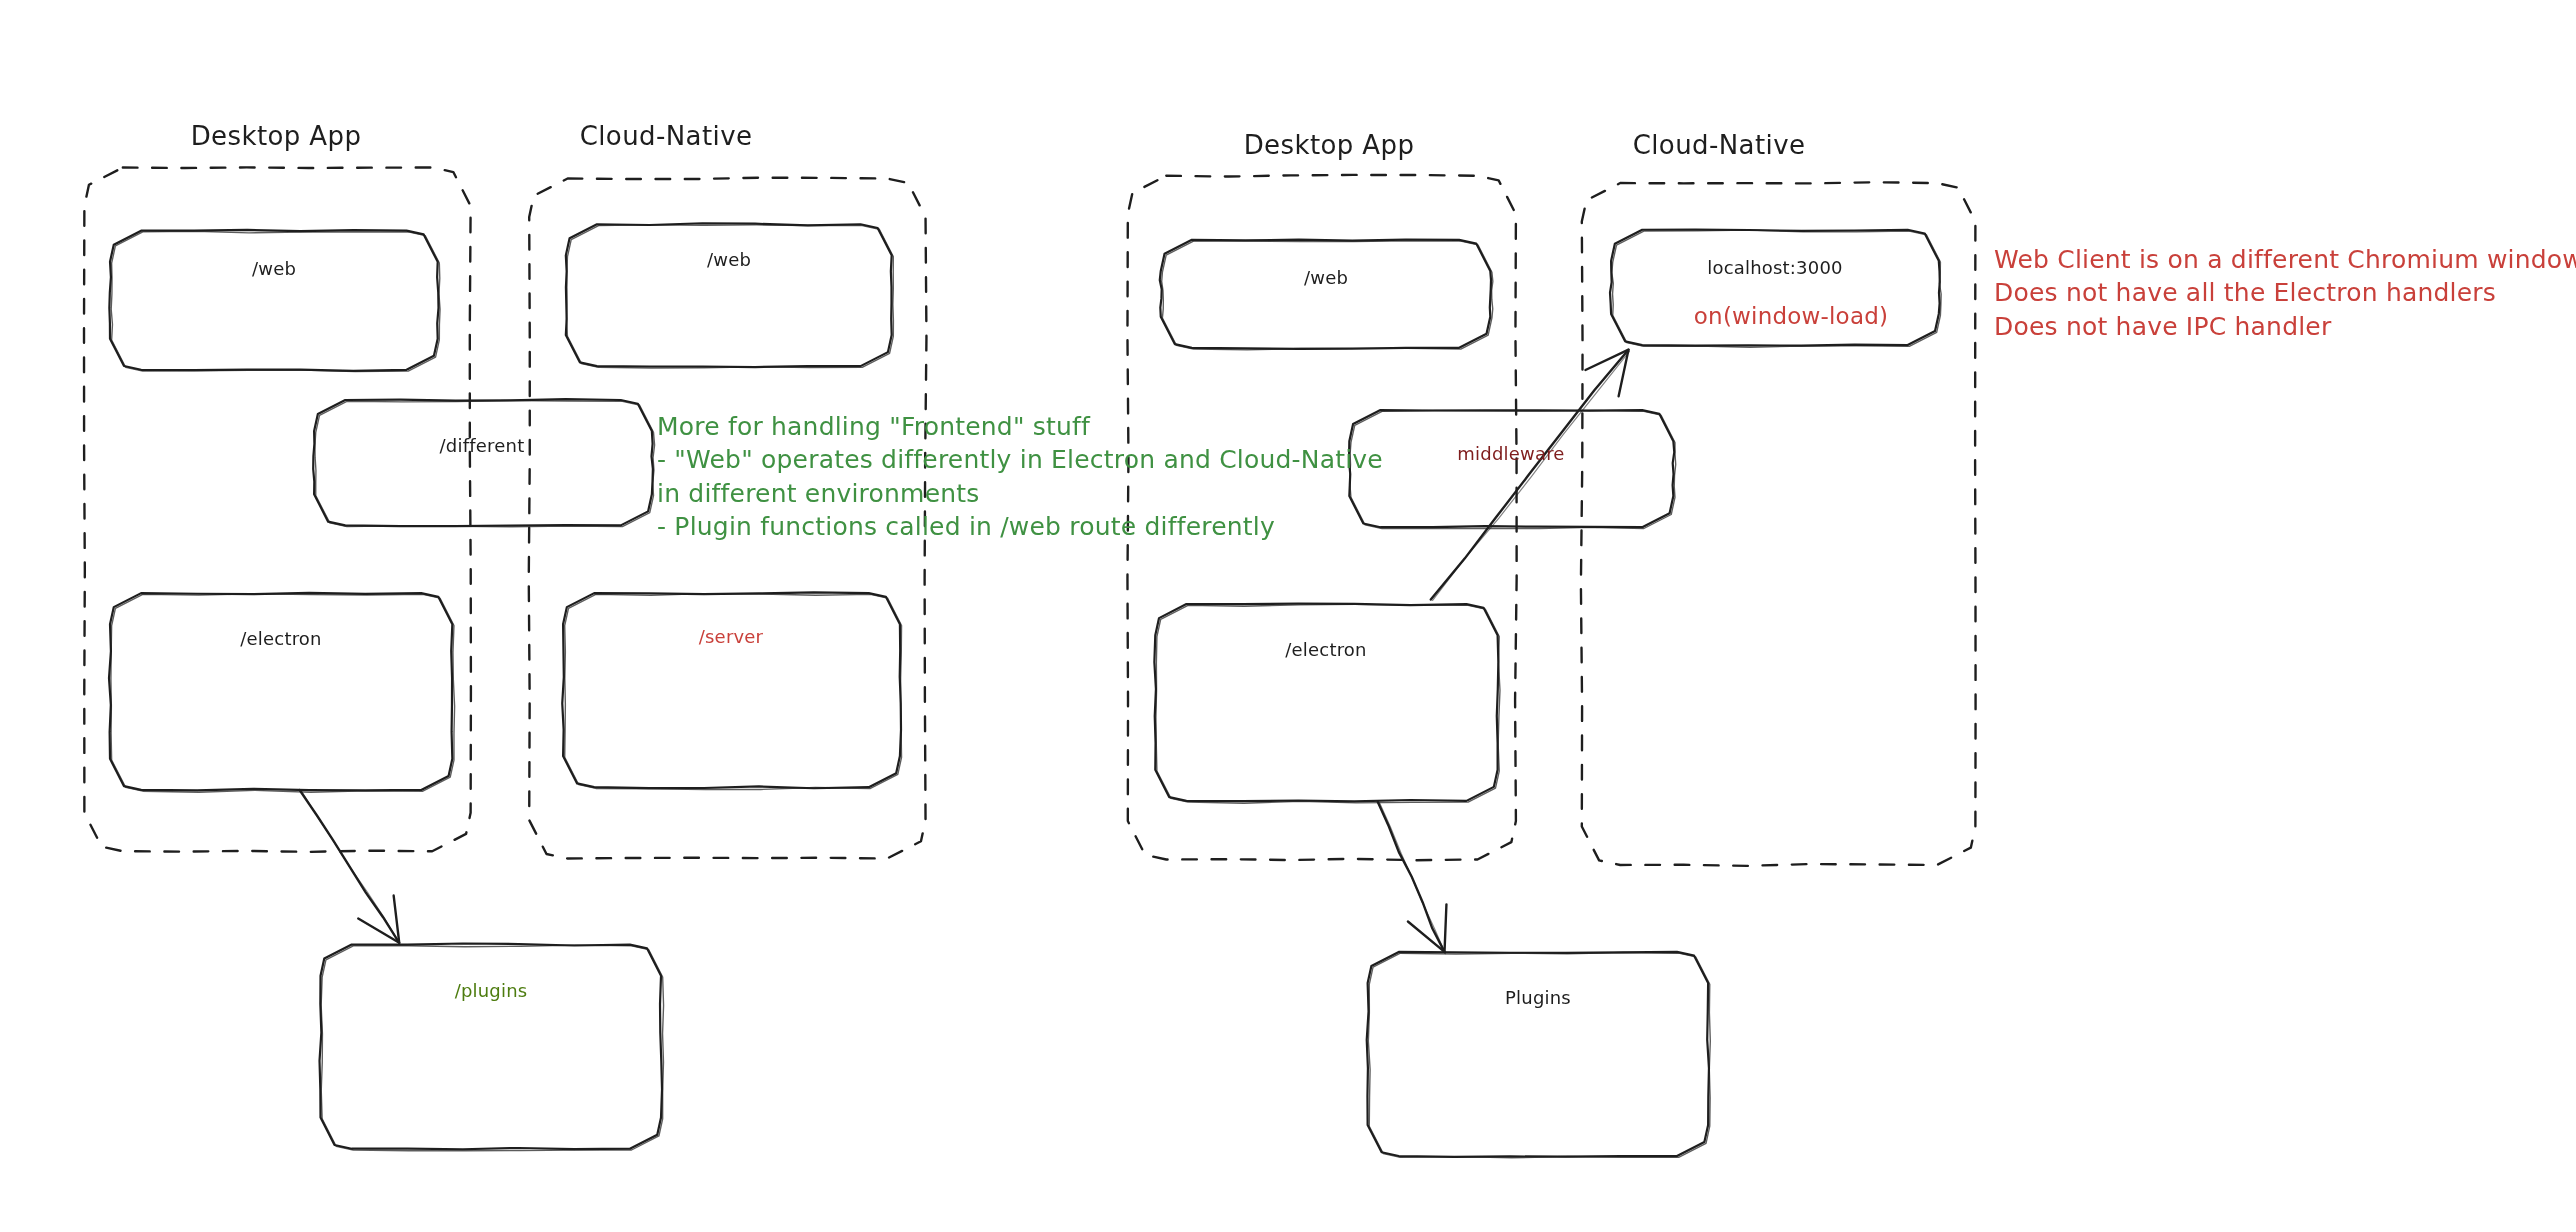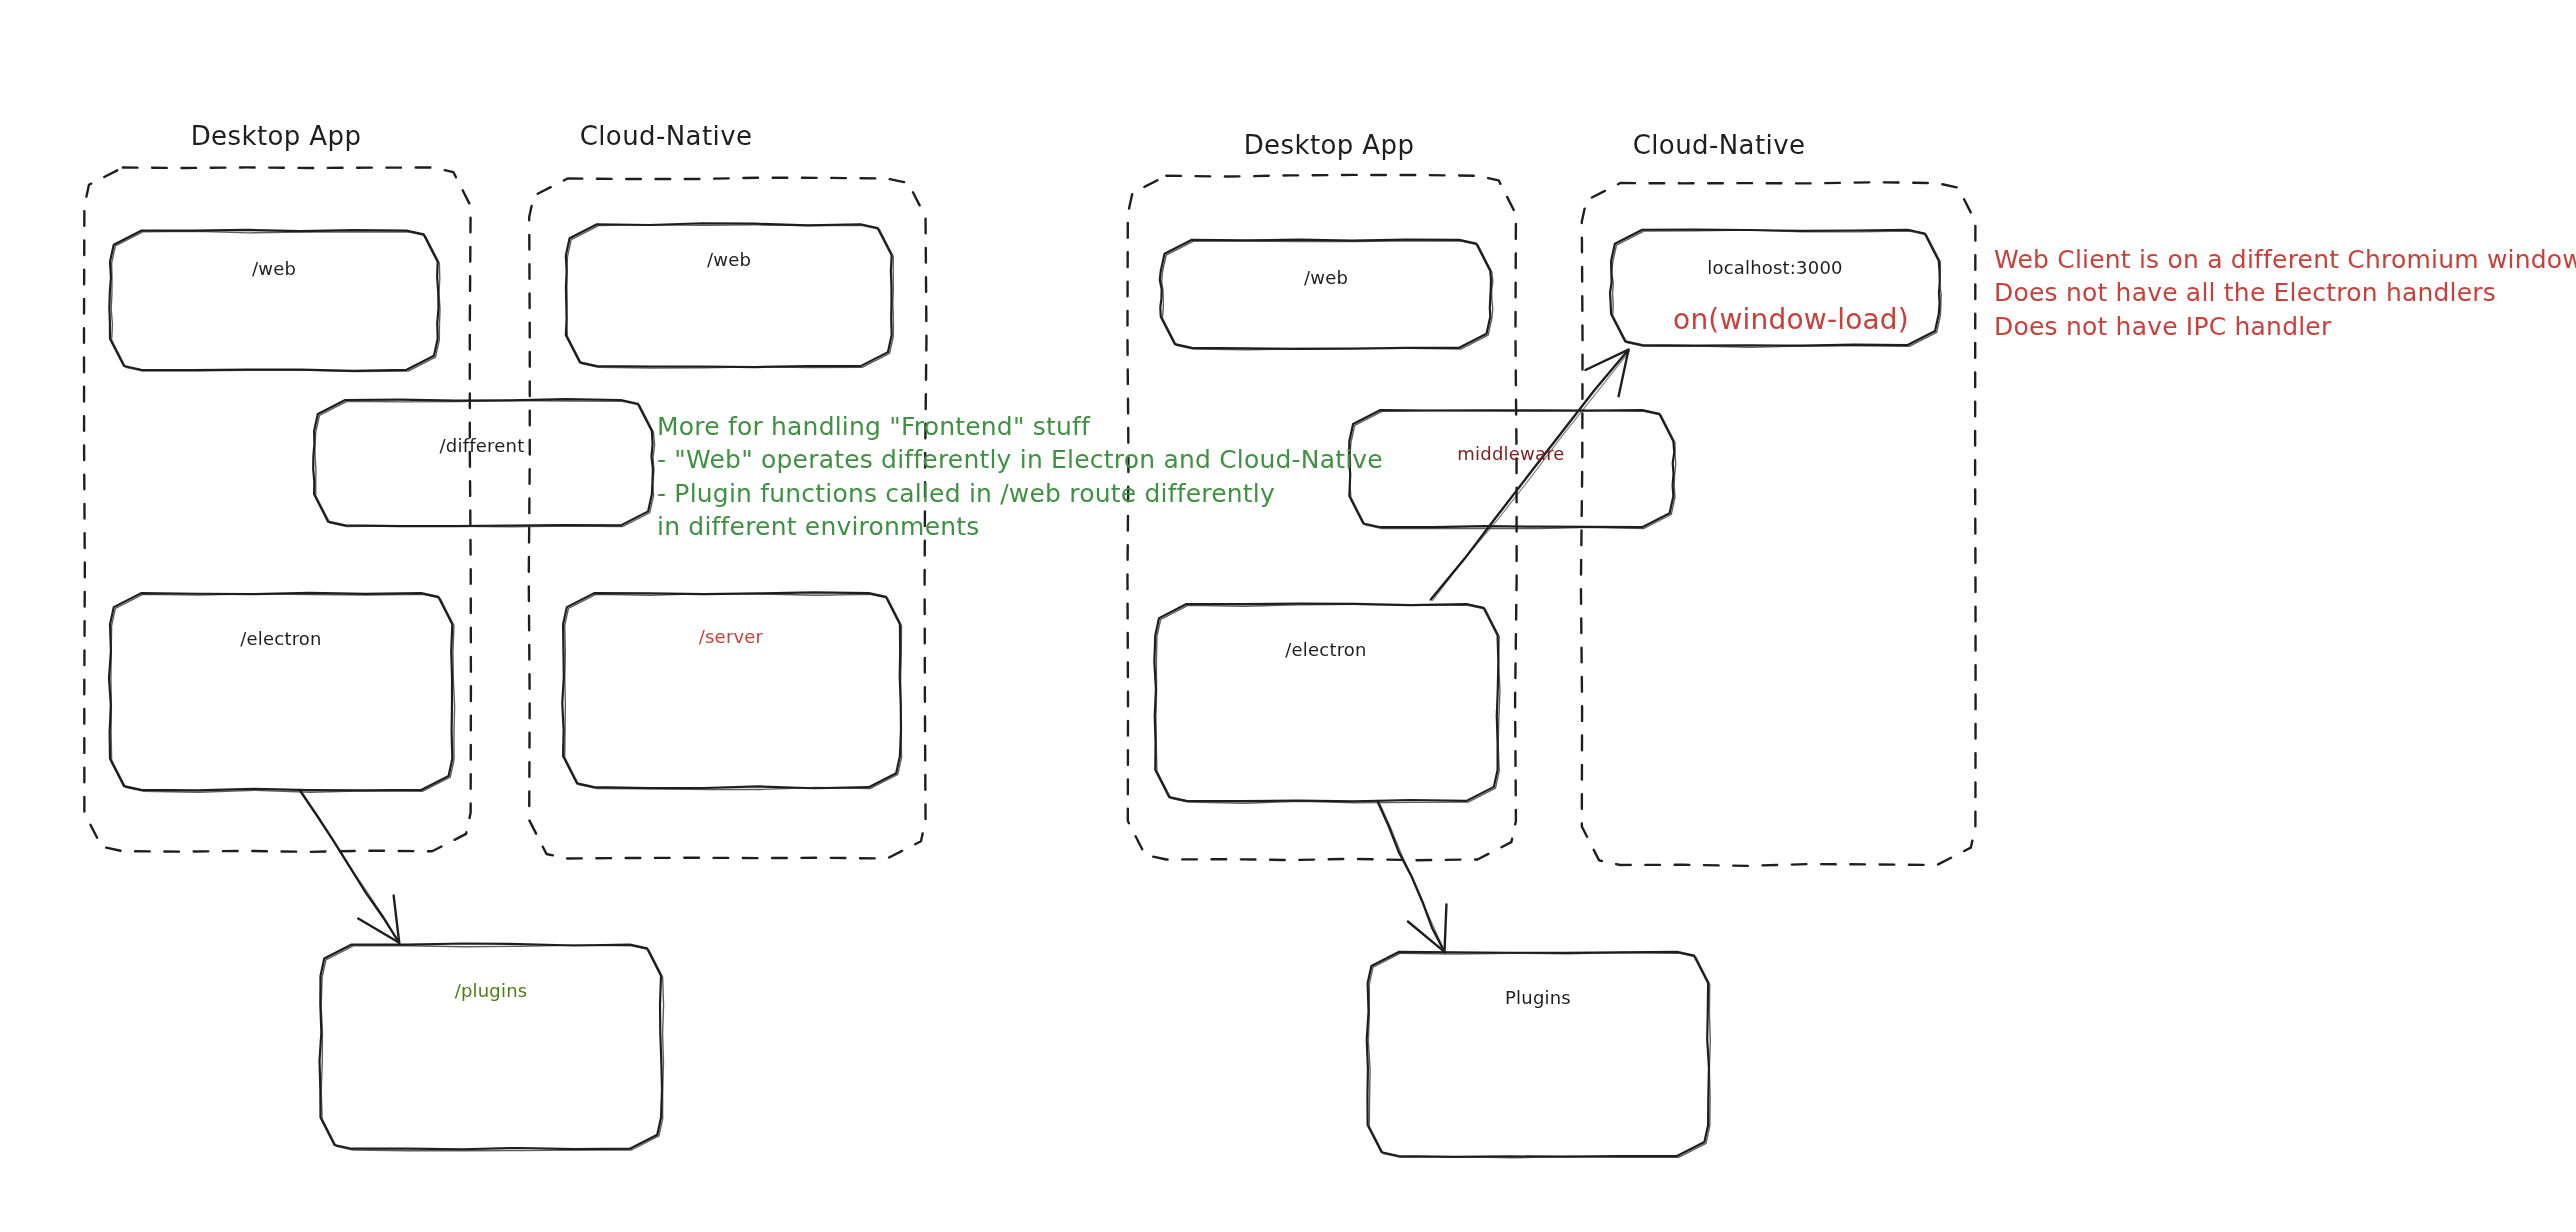--- a/index.html
+++ b/index.html
@@ -15,21 +15,21 @@
     letter-spacing:0.4px;white-space:nowrap;
     transform:translateX(-50%);
   }
   .node-label{
     position:absolute;color:#1e1e1e;font-size:18px;
     white-space:nowrap;transform:translateX(-50%);
     letter-spacing:0.2px;
     text-align:right;
   }
   .node-sub{
-    position:absolute;font-size:28px;white-space:nowrap;
+    position:absolute;font-size:23px;white-space:nowrap;
     transform:translateX(-50%);letter-spacing:0.2px;
   }
   .note{
     position:absolute;font-size:25px;line-height:1.33;
     white-space:pre;letter-spacing:0.2px;
   }
 </style>
 </head>
 <body>
 
@@ -117,17 +117,17 @@
       <div class="node-label" style="left: 482px; top: 435px; color: rgb(30, 30, 30);">/different</div>
       <div class="node-label" style="left: 281px; top: 628px; color: rgb(30, 30, 30);">/electron</div>
       <div class="node-label" style="left: 731px; top: 626px; color: rgb(201, 64, 58);">/server</div>
       <div class="node-label" style="left: 491px; top: 980px; color: #4d7c0f;">/plugins</div>
       <div class="node-label" style="left: 1326px; top: 267px; color: rgb(30, 30, 30);">/web</div>
       <div class="node-label" style="left: 1775px; top: 257px; color: rgb(30, 30, 30);">localhost:3000</div>
       <div class="node-sub" style="left: 1791px; top: 303px; color: rgb(201, 64, 58);">on(window-load)</div>
       <div class="node-label" style="left: 1511px; top: 443px; color: #7f1d1d;">middleware</div>
       <div class="node-label" style="left: 1326px; top: 639px; color: rgb(30, 30, 30);">/electron</div>
       <div class="node-label" style="left: 1538px; top: 987px; color: rgb(30, 30, 30);">Plugins</div>
-      <div class="note" style="left: 657px; top: 410px; color: rgb(63, 145, 66);"><div>More for handling "Frontend" stuff</div><div>- "Web" operates differently in Electron and Cloud-Native</div><div>- Plugin functions called in /web route differently</div><div>in different environments</div></div>
+      <div class="note" style="left: 657px; top: 410px; color: rgb(63, 145, 66);"><div>More for handling "Frontend" stuff</div><div>- "Web" operates differently in Electron and Cloud-Native</div><div>in different environments</div><div>- Plugin functions called in /web route differently</div></div>
       <div class="note" style="left: 1994px; top: 243px; color: rgb(201, 64, 58);"><div>Web Client is on a different Chromium window</div><div>Does not have all the Electron handlers</div><div>Does not have IPC handler</div></div>
     </div>
 </div>
 
 
 </body></html>

